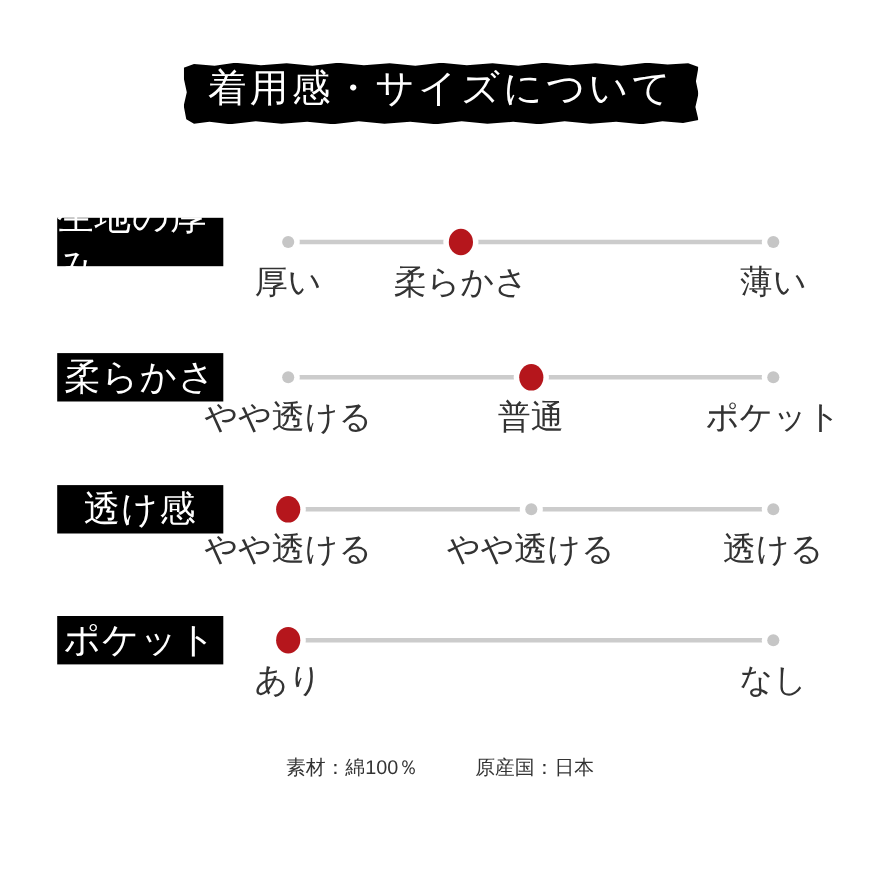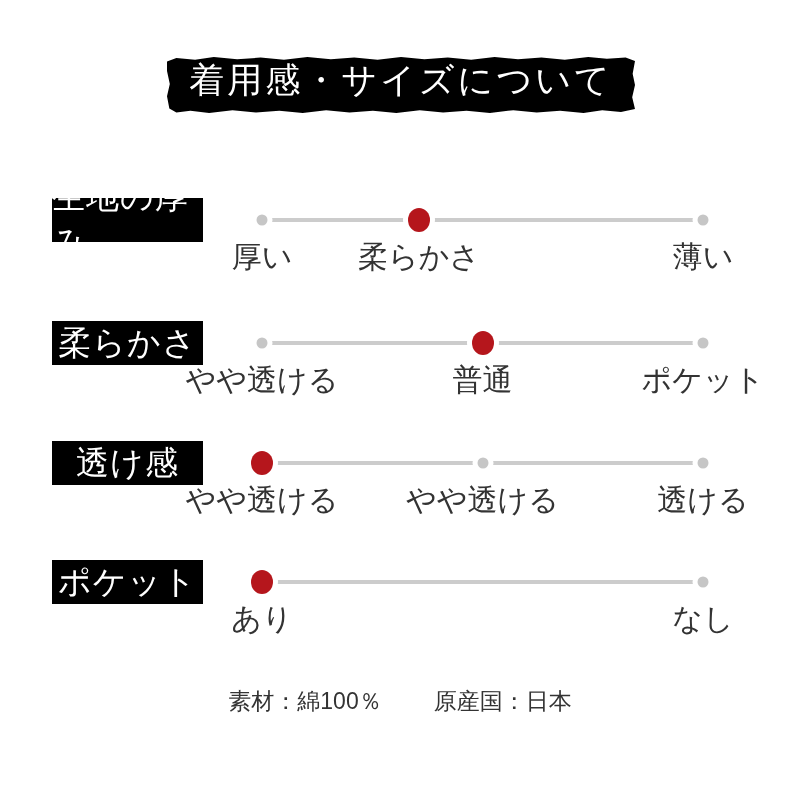--- a/index.html
+++ b/index.html
@@ -115,21 +115,21 @@
 
   
   .footer {
     position: absolute;
     left: 0;
     top: 686px;
     width: 800px;
     display: flex;
     justify-content: center;
     gap: 52px;
-    font-size: 23px;
+    font-size: 18px;
     color: var(--body-text, #333333);
   }
 </style>
 </head>
 <body>
 
 <div class="canvas">
 
   <div class="banner">
     <span>着用感・サイズについて</span>

